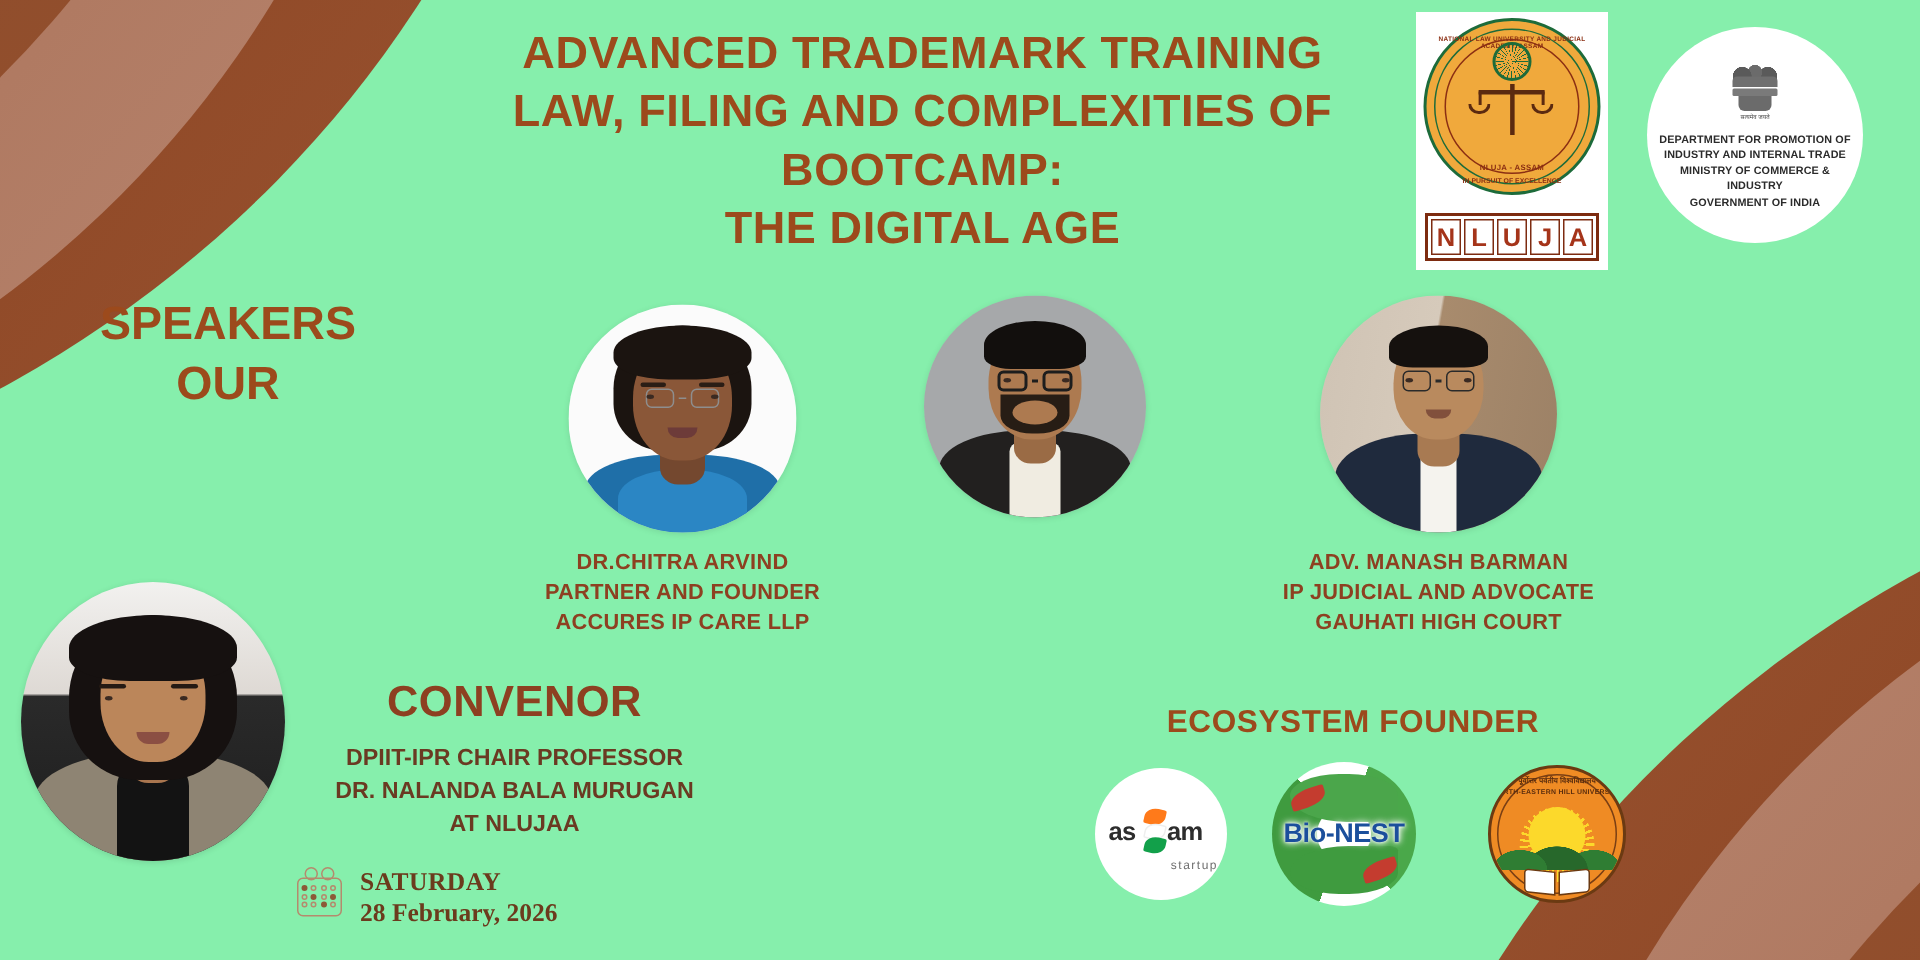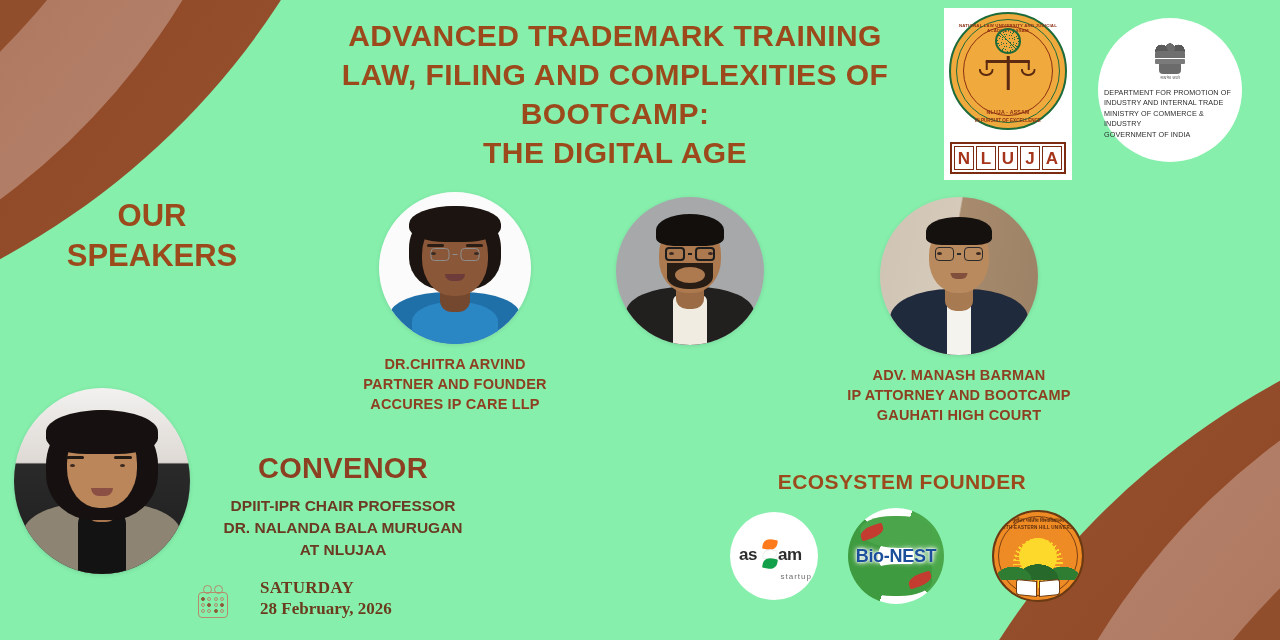--- a/index.html
+++ b/index.html
@@ -132,42 +132,42 @@
                radial-gradient(circle at 75% 60%, #5a5a5a 22%, transparent 23%);
   }
   .emblem-lions:after {
     content:""; position:absolute; left:2px; right:2px; bottom:0; height:7px;
     background:#6f6f6f; border-radius:3px 3px 0 0;
   }
   .emblem-abacus { width:30px; height:5px; background:#7a7a7a; margin:1px auto 0; border-radius:1px; }
   .emblem-base { width:22px; height:10px; background:#6b6b6b; margin:0 auto; border-radius:0 0 4px 4px; }
   .emblem-motto { font-size:4px; color:#444; text-align:center; margin-top:1px; }
   .dpiit-text {
-    font-size:7.2px; font-weight:normal; color:#2b2b2b; 
+    font-size:7.2px; font-weight:bold; color:#2b2b2b; text-align:center;
     line-height:1.45; letter-spacing:0.1px; width:132px;
   }
 
   
   .our-speakers {
     position:absolute; left:40px; top:196px; width:224px; text-align:center; z-index:6;
     color:#9c4a1c; font-weight:bold; font-size:31px; line-height:1.30;
   }
 
   
   .speaker { position:absolute; z-index:6; text-align:center; }
   .sp-photo {
     border-radius:50%; overflow:hidden; position:relative; margin:0 auto;
     box-shadow:0 1px 4px rgba(0,0,0,0.10);
   }
   .sp-name {
     margin-top:10px; color:#8d4021; font-weight:bold; font-size:14.5px;
     line-height:1.38; letter-spacing:0.2px;
   }
 
-  .sp1 { left:333px; top:192px; width:244px; }
+  .sp1 { left:333px; top:203px; width:244px; }
   .sp1 .sp-photo { width:152px; height:152px; }
   .sp2 { left:568px; top:197px; width:244px; }
   .sp2 .sp-photo { width:148px; height:148px; }
   .sp3 { left:830px; top:197px; width:258px; }
   .sp3 .sp-photo { width:158px; height:158px; }
 
   
   .portrait { position:absolute; inset:0; }
   .p-bg { position:absolute; inset:0; }
   .p-body { position:absolute; left:50%; transform:translateX(-50%); bottom:0; border-radius:44% 44% 0 0; }
@@ -243,21 +243,21 @@
                  border:1px solid #6b3a12; }
   .nehu-book i.l { left:0; border-radius:3px 0 0 3px; transform:skewY(6deg); }
   .nehu-book i.r { right:0; border-radius:0 3px 3px 0; transform:skewY(-6deg); }
   .nehu-top { position:absolute; left:0; right:0; top:5px; text-align:center;
               font-size:5px; font-weight:bold; color:#5a2d0e; }
   .nehu-arc { position:absolute; left:0; right:0; top:13px; text-align:center;
               font-size:4.6px; font-weight:bold; color:#5a2d0e; letter-spacing:0.2px; }
 
   
   .footer { position:absolute; left:196px; top:578px; z-index:6; display:flex; align-items:center; gap:46px; }
-  .f-item { display:flex; align-items:flex-end; gap:30px; }
+  .f-item { display:flex; align-items:flex-start; gap:10px; }
   .f-text { font-family:"Liberation Serif", serif; color:#6b3b1d; line-height:1.22; }
   .f-top { font-weight:bold; font-size:17px; letter-spacing:0.3px; }
   .f-bot { font-weight:bold; font-size:17px; }
 
   .cal-icon { width:34px; height:34px; position:relative; }
   .cal-body { position:absolute; left:2px; top:7px; width:30px; height:26px;
               border:1.6px solid #b58a6d; border-radius:4px; }
   .cal-ring { position:absolute; top:0px; width:9px; height:9px;
               border:1.6px solid #b58a6d; border-radius:50%; }
   .cal-ring.l { left:7px; } .cal-ring.r { left:18px; }
@@ -332,22 +332,22 @@
       <div class="emblem-base"></div>
       <div class="emblem-motto">सत्यमेव जयते</div>
     </div>
     <div class="dpiit-text">DEPARTMENT FOR PROMOTION OF</div>
     <div class="dpiit-text">INDUSTRY AND INTERNAL TRADE</div>
     <div class="dpiit-text">MINISTRY OF COMMERCE &amp; INDUSTRY</div>
     <div class="dpiit-text">GOVERNMENT OF INDIA</div>
   </div>
 
   <div class="our-speakers">
+    <div>SPEAKERS</div>
     <div>OUR</div>
-    <div>SPEAKERS</div>
   </div>
 
   <div class="speaker sp1">
     <div class="sp-photo">
       <div class="portrait">
         <div class="p-bg" style="background:#fbfbfb"></div>
         <div class="p-body" style="width:130px;height:52px;background:#1f6fa8"></div>
         <div class="p-body" style="width:86px;height:42px;background:#2b86c4;border-radius:46% 46% 0 0"></div>
         <div class="p-neck" style="width:30px;height:28px;top:92px;background:#74482f"></div>
         <div class="p-hair" style="width:92px;height:84px;top:14px;background:#1b1410"></div>
@@ -409,21 +409,21 @@
           <b style="width:4px;background:#2a2a2a"></b>
           <i style="width:19px;height:14px;border:1.8px solid #2a2a2a"></i>
         </div>
         <div class="p-eye" style="left:57px;top:55px"></div>
         <div class="p-eye" style="left:96px;top:55px"></div>
         <div class="p-mouth" style="top:76px;width:17px;height:6px;background:#81503c"></div>
       </div>
     </div>
     <div class="sp-name">
       <div>ADV. MANASH BARMAN</div>
-      <div>IP ATTORNEY AND BOOTCAMP</div>
+      <div>IP JUDICIAL AND ADVOCATE</div>
       <div>GAUHATI HIGH COURT</div>
     </div>
   </div>
 
   <div class="convenor-photo">
     <div class="portrait">
       <div class="p-bg" style="background:linear-gradient(180deg,#f2f1ef 0%,#ded9d4 40%,#2a2a2a 41%,#1d1d1d 100%)"></div>
       <div class="p-body" style="width:158px;height:72px;background:#8e8473"></div>
       <div class="p-shirt" style="width:48px;height:66px;background:#131313;border-radius:16px 16px 0 0"></div>
       <div class="p-neck" style="width:32px;height:30px;top:104px;background:#a9764f"></div>

